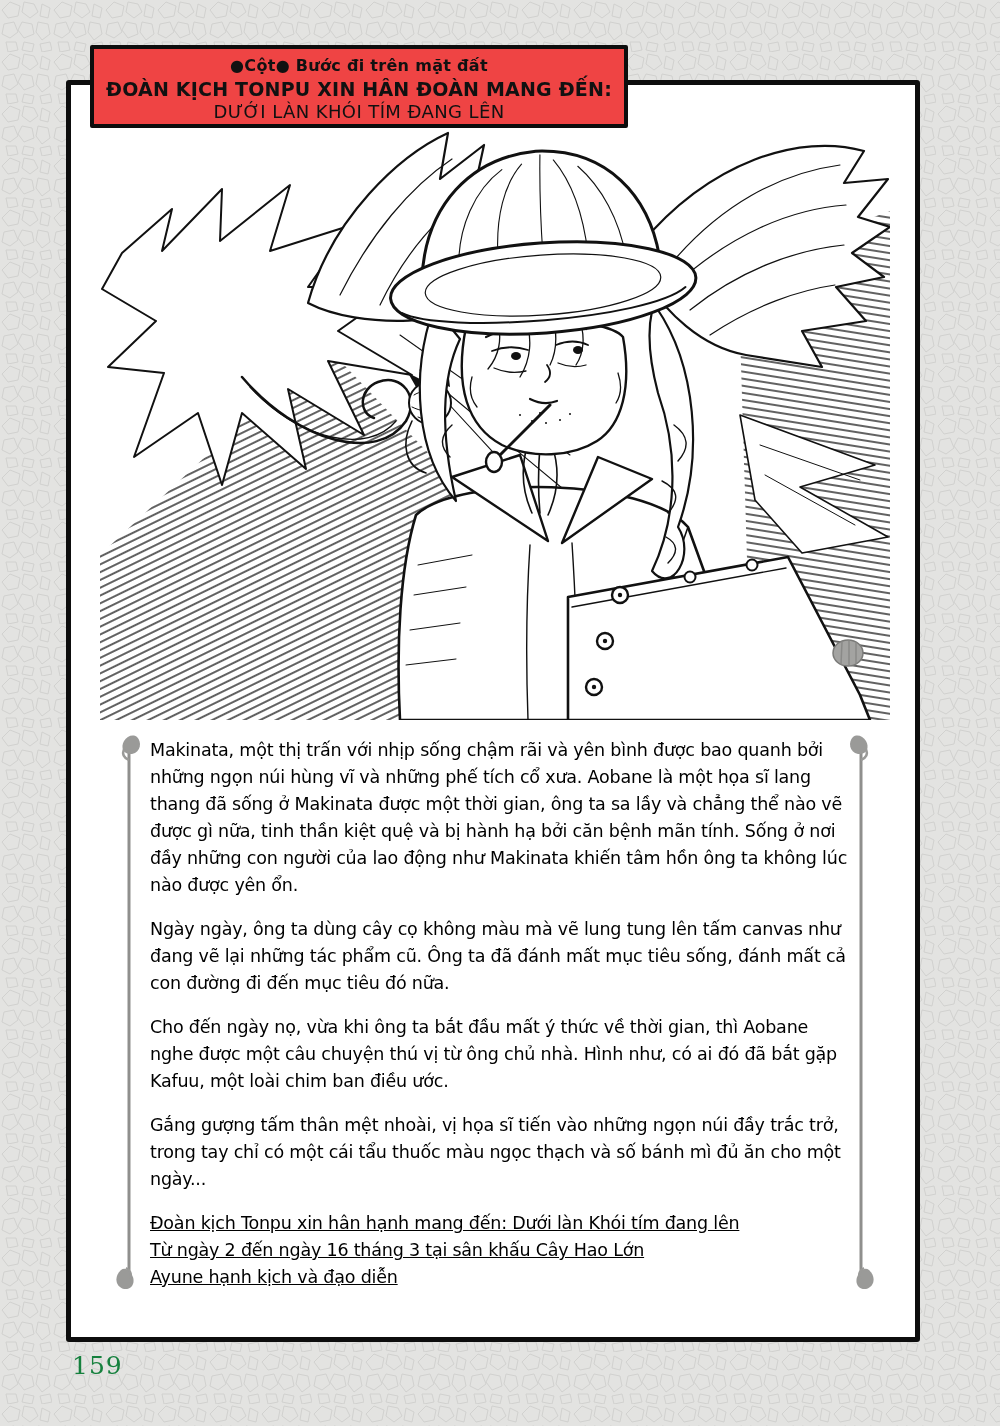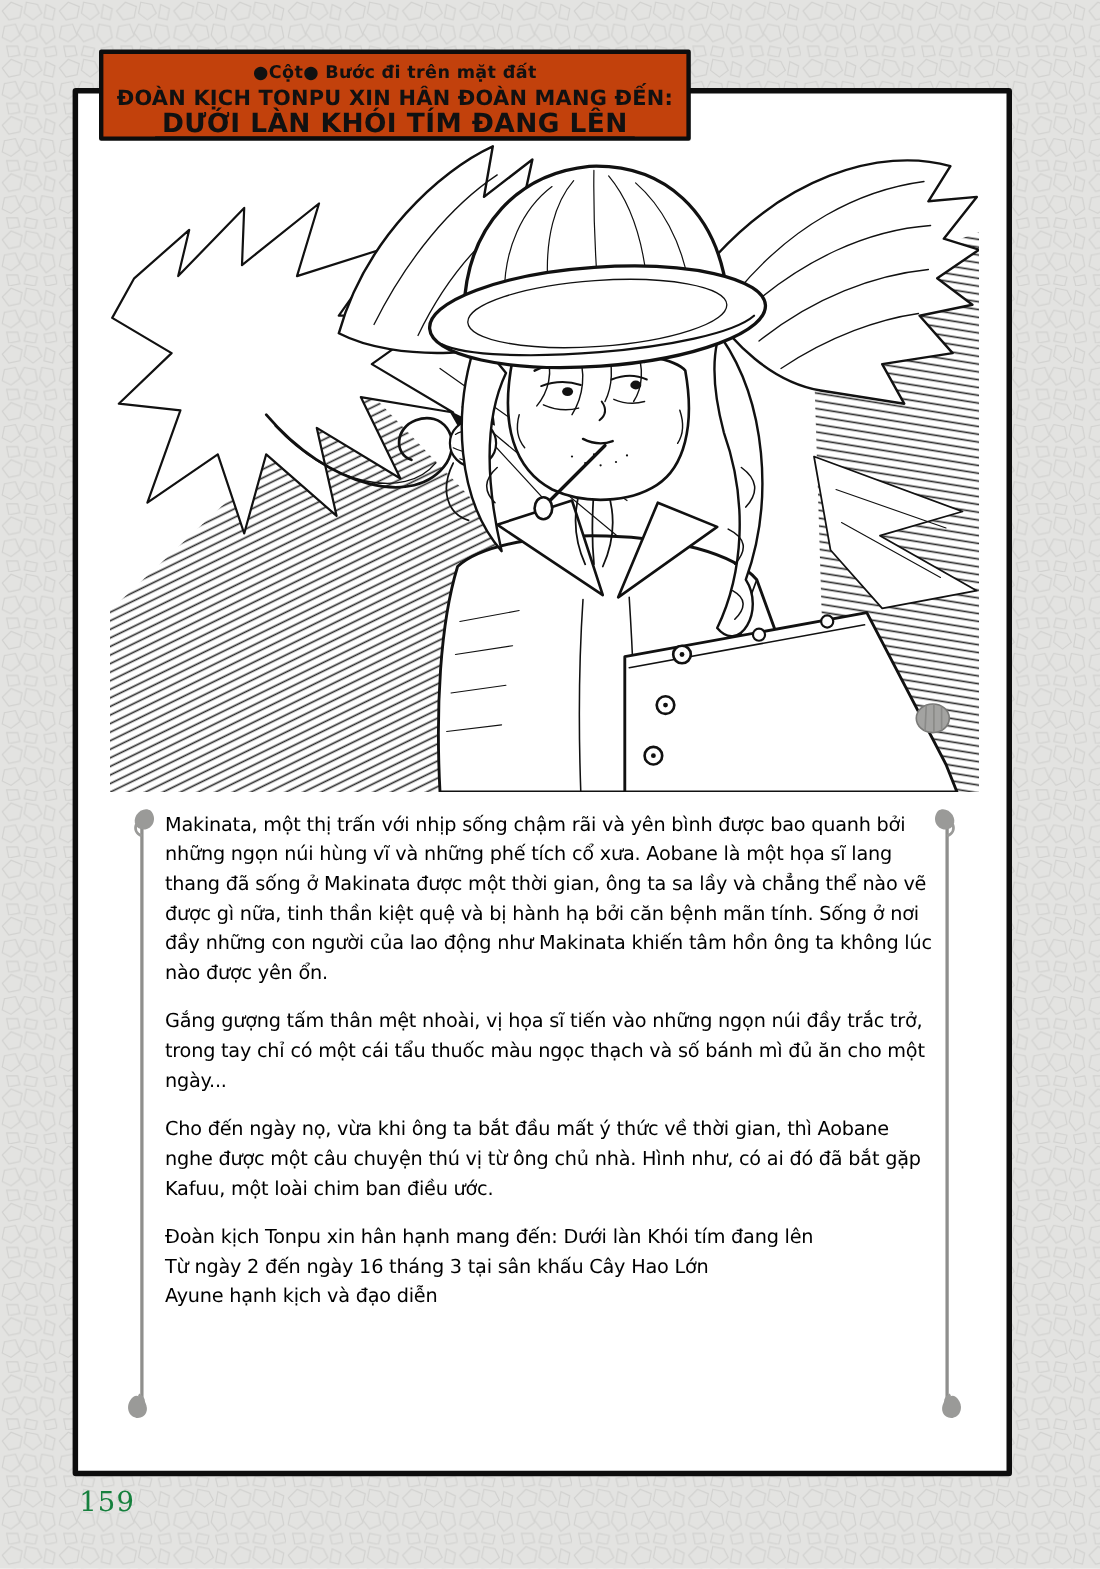--- a/index.html
+++ b/index.html
@@ -12,36 +12,36 @@
     overflow:hidden;
   }
   .stage{position:absolute;left:0;top:0;width:1000px;height:1426px;}
   .texture{position:absolute;left:0;top:0;z-index:0;}
   .panel{
     position:absolute;left:66px;top:80px;width:844px;height:1252px;
     background:#ffffff;border:5px solid #0d0d0d;border-radius:3px;z-index:1;
   }
   .header-box{
     position:absolute;left:90px;top:45px;width:530px;height:69px;
-    background:#c2410c;border:4px solid #0d0d0d;border-radius:2px;z-index:3;
+    background:#ef4444;border:4px solid #0d0d0d;border-radius:2px;z-index:3;
     text-align:center;padding-top:6px;
   }
   .header-box .col-label{font-size:16px;font-weight:bold;letter-spacing:.3px;line-height:22px;}
   .header-box .present{font-size:19px;font-weight:bold;letter-spacing:.2px;line-height:24px;}
-  .header-box .title{display:inline-block;font-size:24px;font-weight:bold;letter-spacing:.4px;line-height:22px;border-bottom:2.5px solid #0d0d0d;padding:0 6px 1px;}
+  .header-box .title{display:inline-block;font-size:18px;font-weight:normal;letter-spacing:.4px;line-height:22px;border-bottom:2.5px solid #0d0d0d;padding:0 6px 1px;}
   .art{position:absolute;left:100px;top:125px;width:790px;height:595px;z-index:2;}
   .pin{position:absolute;z-index:4;width:30px;height:562px;top:733px;}
   .pin.left{left:112px;}
   .pin.right{left:848px;}
   .column-text{
     position:absolute;left:150px;top:737px;width:700px;z-index:3;
     font-size:17.5px;line-height:27px;letter-spacing:-0.2px;color:#000000;
   }
   .column-text p{margin:0 0 17px 0;}
-  .credits div{line-height:27px;}
+  .credits div{line-height:27px;text-decoration:underline;}
   .page-number{
     position:absolute;left:72px;top:1351px;z-index:2;
     font-family:"DejaVu Serif","Liberation Serif",serif;
     font-size:25px;color:#15803d;letter-spacing:1px;
   }
 </style>
 </head>
 <body>
 
 <div class="stage">
@@ -183,22 +183,23 @@
   <svg class="pin right" viewBox="0 0 30 562" aria-hidden="true">
     <line x1="13" y1="14" x2="13" y2="548" stroke="#8f8f8d" stroke-width="3"></line>
     <path d="M5,4 C0,9 1,19 10,21 C18,22 22,15 18,8 C15,3 9,1 5,4 Z" fill="#9a9a98"></path>
     <path d="M18,16 C20,21 18,25 13,27" stroke="#9a9a98" stroke-width="2.5" fill="none"></path>
     <path d="M21,537 C28,543 27,554 18,556 C10,557 6,549 10,542 C13,537 17,534 21,537 Z" fill="#9a9a98"></path>
     <path d="M12,546 C10,541 12,537 16,535" stroke="#9a9a98" stroke-width="2.5" fill="none"></path>
   </svg>
 
   <div class="column-text">
     <p>Makinata, một thị trấn với nhịp sống chậm rãi và yên bình được bao quanh bởi những ngọn núi hùng vĩ và những phế tích cổ xưa. Aobane là một họa sĩ lang thang đã sống ở Makinata được một thời gian, ông ta sa lầy và chẳng thể nào vẽ được gì nữa, tinh thần kiệt quệ và bị hành hạ bởi căn bệnh mãn tính. Sống ở nơi đầy những con người của lao động như Makinata khiến tâm hồn ông ta không lúc nào được yên ổn.</p>
+    <p>Ngày ngày, ông ta dùng cây cọ không màu mà vẽ lung tung lên tấm canvas như đang vẽ lại những tác phẩm cũ. Ông ta đã đánh mất mục tiêu sống, đánh mất cả con đường đi đến mục tiêu đó nữa.</p>
+    <p>Cho đến ngày nọ, vừa khi ông ta bắt đầu mất ý thức về thời gian, thì Aobane nghe được một câu chuyện thú vị từ ông chủ nhà. Hình như, có ai đó đã bắt gặp Kafuu, một loài chim ban điều ước.</p>
     <p>Gắng gượng tấm thân mệt nhoài, vị họa sĩ tiến vào những ngọn núi đầy trắc trở, trong tay chỉ có một cái tẩu thuốc màu ngọc thạch và số bánh mì đủ ăn cho một ngày...</p>
-    <p>Cho đến ngày nọ, vừa khi ông ta bắt đầu mất ý thức về thời gian, thì Aobane nghe được một câu chuyện thú vị từ ông chủ nhà. Hình như, có ai đó đã bắt gặp Kafuu, một loài chim ban điều ước.</p>
     <div class="credits">
       <div>Đoàn kịch Tonpu xin hân hạnh mang đến: Dưới làn Khói tím đang lên</div>
       <div>Từ ngày 2 đến ngày 16 tháng 3 tại sân khấu Cây Hao Lớn</div>
       <div>Ayune hạnh kịch và đạo diễn</div>
     </div>
   </div>
 
   <div class="page-number">159</div>
 
 </div>

